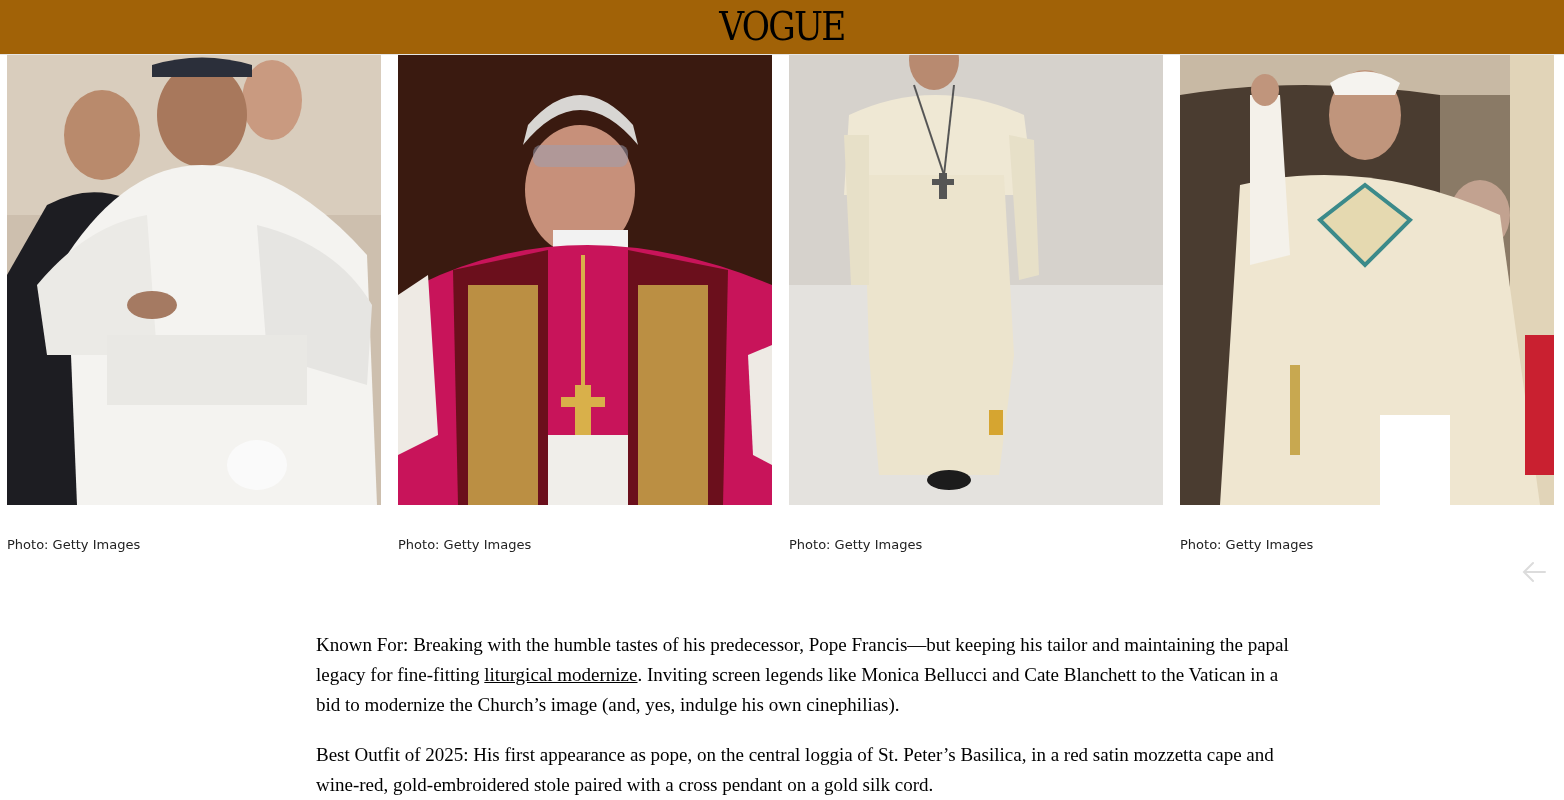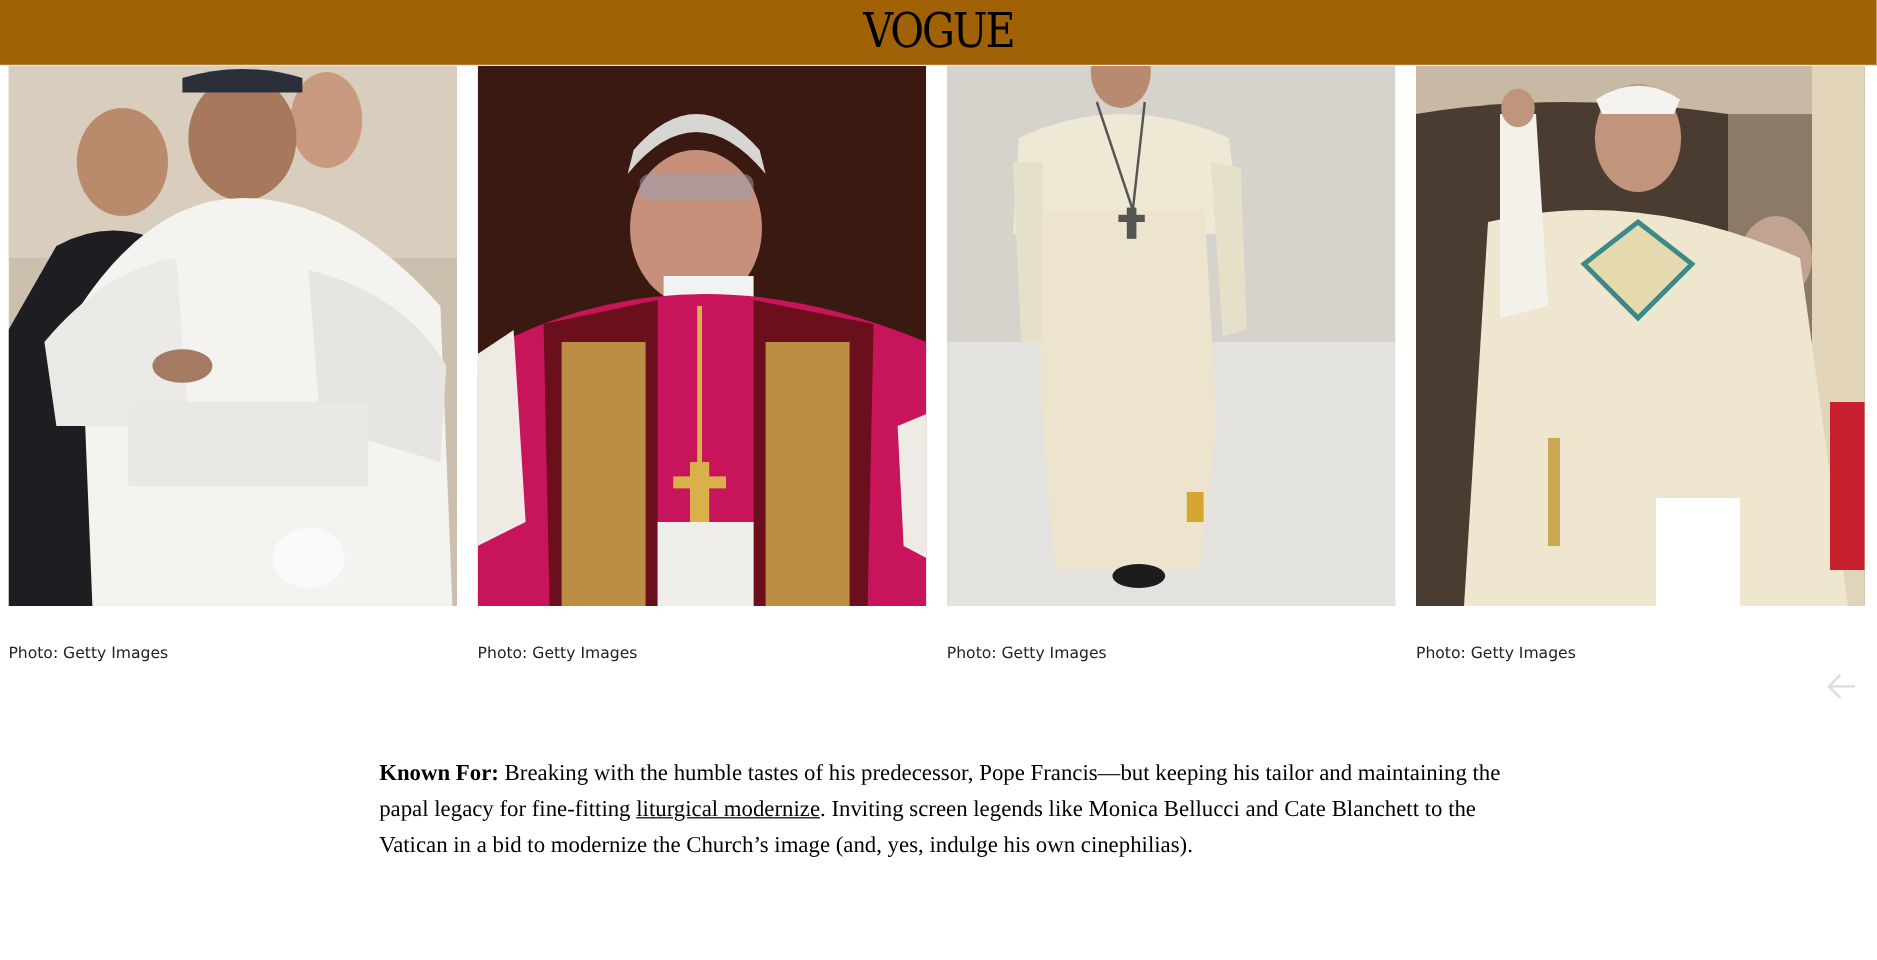--- a/index.html
+++ b/index.html
@@ -5,21 +5,21 @@
   html, body { margin:0; padding:0; background:#fff; }
   body { width:1564px; height:800px; overflow:hidden; position:relative; font-family:"Liberation Serif", serif; color:#000; }
   .header { position:absolute; left:0; top:0; width:1564px; height:54px; border-bottom:1px solid #e6e6e6; background:#a16207; }
   .logo { position:absolute; left:0; width:1564px; top:4px; text-align:center; font-family:"DejaVu Serif", serif; font-size:40px; letter-spacing:-2px; transform:scaleX(0.86); transform-origin:center; line-height:44px; }
   .gallery { position:absolute; top:55px; left:0; width:1564px; height:450px; }
   .photo { position:absolute; top:0; width:374px; height:450px; overflow:hidden; }
   .caption { position:absolute; top:521px; width:374px; text-align:left; font-family:"DejaVu Sans", sans-serif; font-size:13px; color:#222;margin-top:16px; }
   .arrow { position:absolute; left:1521px; top:560px; width:26px; height:24px; }
   .article { position:absolute; left:316px; top:630px; width:975px; font-size:19px; line-height:30px; }
   .article p { margin:0 0 20px 0; }
-  .article b { font-weight:bold; }
+  .article b { font-weight:normal; }
   .article a { color:#000; text-decoration:underline; }
 </style>
 </head>
 <body>
 
 <div class="header">
   <div class="logo">VOGUE</div>
 </div>
 
 <div class="gallery">
@@ -107,13 +107,14 @@
 <div class="caption" style="left:1180px;">Photo: Getty Images</div>
 
 <div class="arrow">
   <svg width="26" height="24" viewBox="0 0 26 24">
     <path d="M24 12 H4 M12 3 L3 12 L12 21" stroke="#dcdcdc" stroke-width="2" fill="none" stroke-linecap="round"></path>
   </svg>
 </div>
 
 <div class="article">
   <p><b>Known For:</b><span> Breaking with the humble tastes of his predecessor, Pope Francis—but keeping his tailor and maintaining the papal legacy for fine-fitting </span><a href="#">liturgical modernize</a><span>. Inviting screen legends like Monica Bellucci and Cate Blanchett to the Vatican in a bid to modernize the Church’s image (and, yes, indulge his own cinephilias).</span></p>
+  <p><b>Best Outfit of 2025:</b><span> His first appearance as pope, on the central loggia of St. Peter’s Basilica, in a red satin mozzetta cape and wine-red, gold-embroidered stole paired with a cross pendant on a gold silk cord.</span></p>
 </div>
 
 </body></html>

